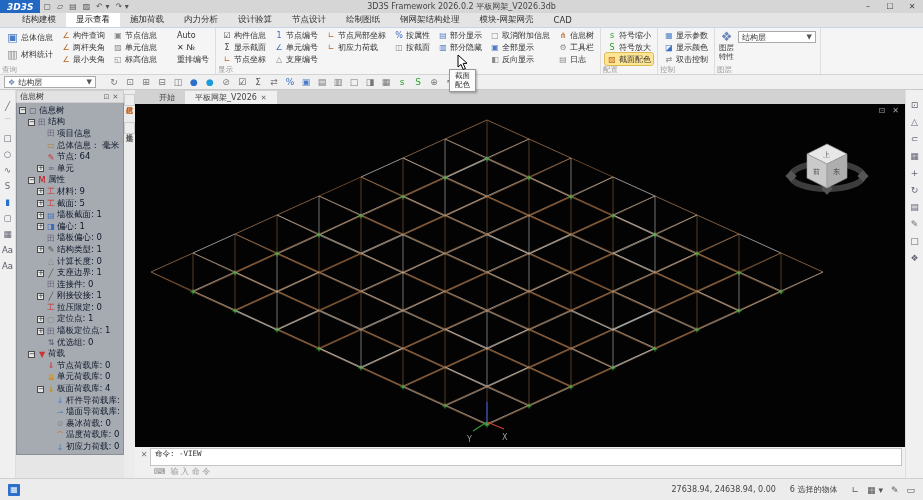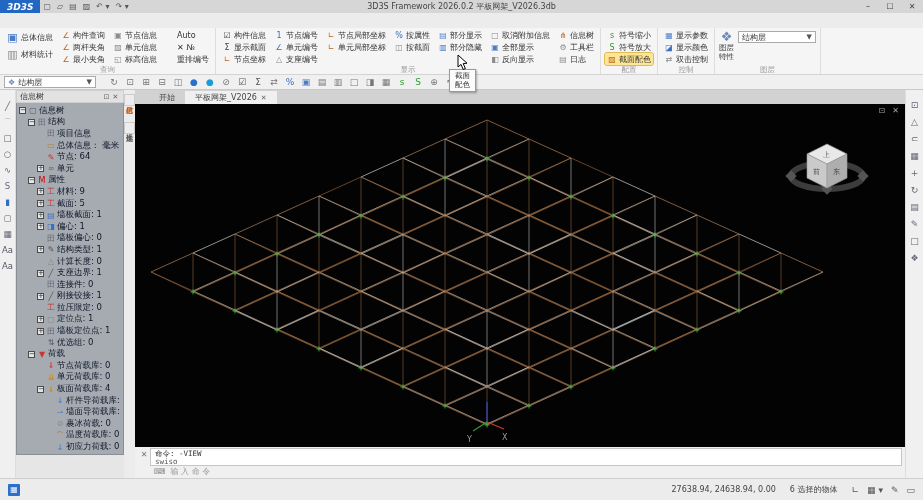--- a/index.html
+++ b/index.html
@@ -27,21 +27,21 @@
   .ribbon{position:absolute;top:28px;left:0;right:0;height:47px;background:#f5f5f5;border-bottom:1px solid #d4d4d4;display:flex;}
   .rgroup{display:flex;flex-direction:column;border-right:1px solid #ddd;padding:1px 2px 0;}
   .rbody{flex:1;display:flex;align-items:flex-start;}
   .rcol{display:flex;flex-direction:column;margin:0 2px;}
   .ritem{display:flex;align-items:center;height:12px;white-space:nowrap;padding:0 2px;border-radius:2px;}
   .ritem.hl{background:#ffe694;outline:1px solid #e0bb54;}
   .ric{width:10px;font-size:8px;margin-right:2px;text-align:center;flex:none;}
   .rlb{font-size:8px;color:#333;}
   .rcol.big .ritem{height:17px;}
   .rcol.big .ric{font-size:11px;width:13px;}
-  .rglabel{height:9px;text-align:center;font-size:7.5px;color:#999;line-height:9px;}
+  .rglabel{height:9px;text-align:left;font-size:7.5px;color:#999;line-height:9px;}
   .layersWrap{display:flex;padding:1px 2px;}
   .layersLeft{display:flex;flex-direction:column;align-items:center;margin-right:4px;}
   .layersIcon{font-size:13px;color:#6a87b8;line-height:14px;}
   .layersBtn{font-size:7.5px;color:#333;text-align:center;line-height:8.5px;}
   .layersDd{display:flex;align-items:center;border:1px solid #aaa;background:#fff;height:12px;width:78px;
             font-size:8px;padding:0 3px;margin-top:1px;}
   .layersDd .car{margin-left:auto;color:#555;font-size:7px;}
 
   
   .rtooltip{position:absolute;left:449px;top:69px;z-index:9;background:#fbfbfb;border:1px solid #999;
@@ -131,20 +131,32 @@
         <span class="tbi">↷ ▾</span>
       </div>
     <div class="title">3D3S Framework 2026.0.2   平板网架_V2026.3db</div>
     <div class="winctl" id="winCtl">
         <span class="winbtn">–</span>
         <span class="winbtn">☐</span>
         <span class="winbtn">✕</span>
       </div>
   </div>
 
+  <div class="tabrow" id="menuTabs">
+      <div class="mtab">结构建模</div>
+      <div class="mtab active">显示查看</div>
+      <div class="mtab">施加荷载</div>
+      <div class="mtab">内力分析</div>
+      <div class="mtab">设计验算</div>
+      <div class="mtab">节点设计</div>
+      <div class="mtab">绘制图纸</div>
+      <div class="mtab">钢网架结构处理</div>
+      <div class="mtab">模块-网架网壳</div>
+      <div class="mtab">CAD</div>
+    </div>
 
   <div class="ribbon" id="ribbon">
       <div class="rgroup">
         <div class="rbody">
           <div class="rcol big">
             <div class="ritem">
               <span class="ric" style="color: rgb(74, 124, 199);">▣</span>
               <span class="rlb">总体信息</span>
             </div>
             <div class="ritem">
@@ -227,21 +239,21 @@
               <span class="rlb">支座编号</span>
             </div>
           </div>
           <div class="rcol">
             <div class="ritem">
               <span class="ric" style="color: rgb(184, 101, 31);">∟</span>
               <span class="rlb">节点局部坐标</span>
             </div>
             <div class="ritem">
               <span class="ric" style="color: rgb(184, 101, 31);">∟</span>
-              <span class="rlb">单元局部坐标</span>
+              <span class="rlb">初应力荷载</span>
             </div>
           </div>
           <div class="rcol">
             <div class="ritem">
               <span class="ric" style="color: rgb(58, 111, 192);">%</span>
               <span class="rlb">按属性</span>
             </div>
             <div class="ritem">
               <span class="ric" style="color: rgb(138, 138, 138);">◫</span>
               <span class="rlb">按截面</span>
@@ -1170,21 +1182,20 @@
       <text id="cubeLeft" x="48" y="56" font-size="7" fill="#555">前</text>
       <text id="cubeRight" x="68" y="56" font-size="7" fill="#444">东</text>
     </svg>
   </div>
 
   <div class="cmdpanel">
     <div class="cmdrow1">
       <div class="cmdclose">✕</div>
       <div class="cmdbox">
         <div>命令: -VIEW</div>
-        <div class="cmdline2">swiso</div>
       </div>
     </div>
     <div class="cmdinput">
       <span class="kbdic">⌨</span>
       <span>输 入 命 令</span>
     </div>
   </div>
 
   <div class="righttools" id="rightTools">
       <span class="rti" style="color: rgb(102, 102, 119);">⊡</span>

